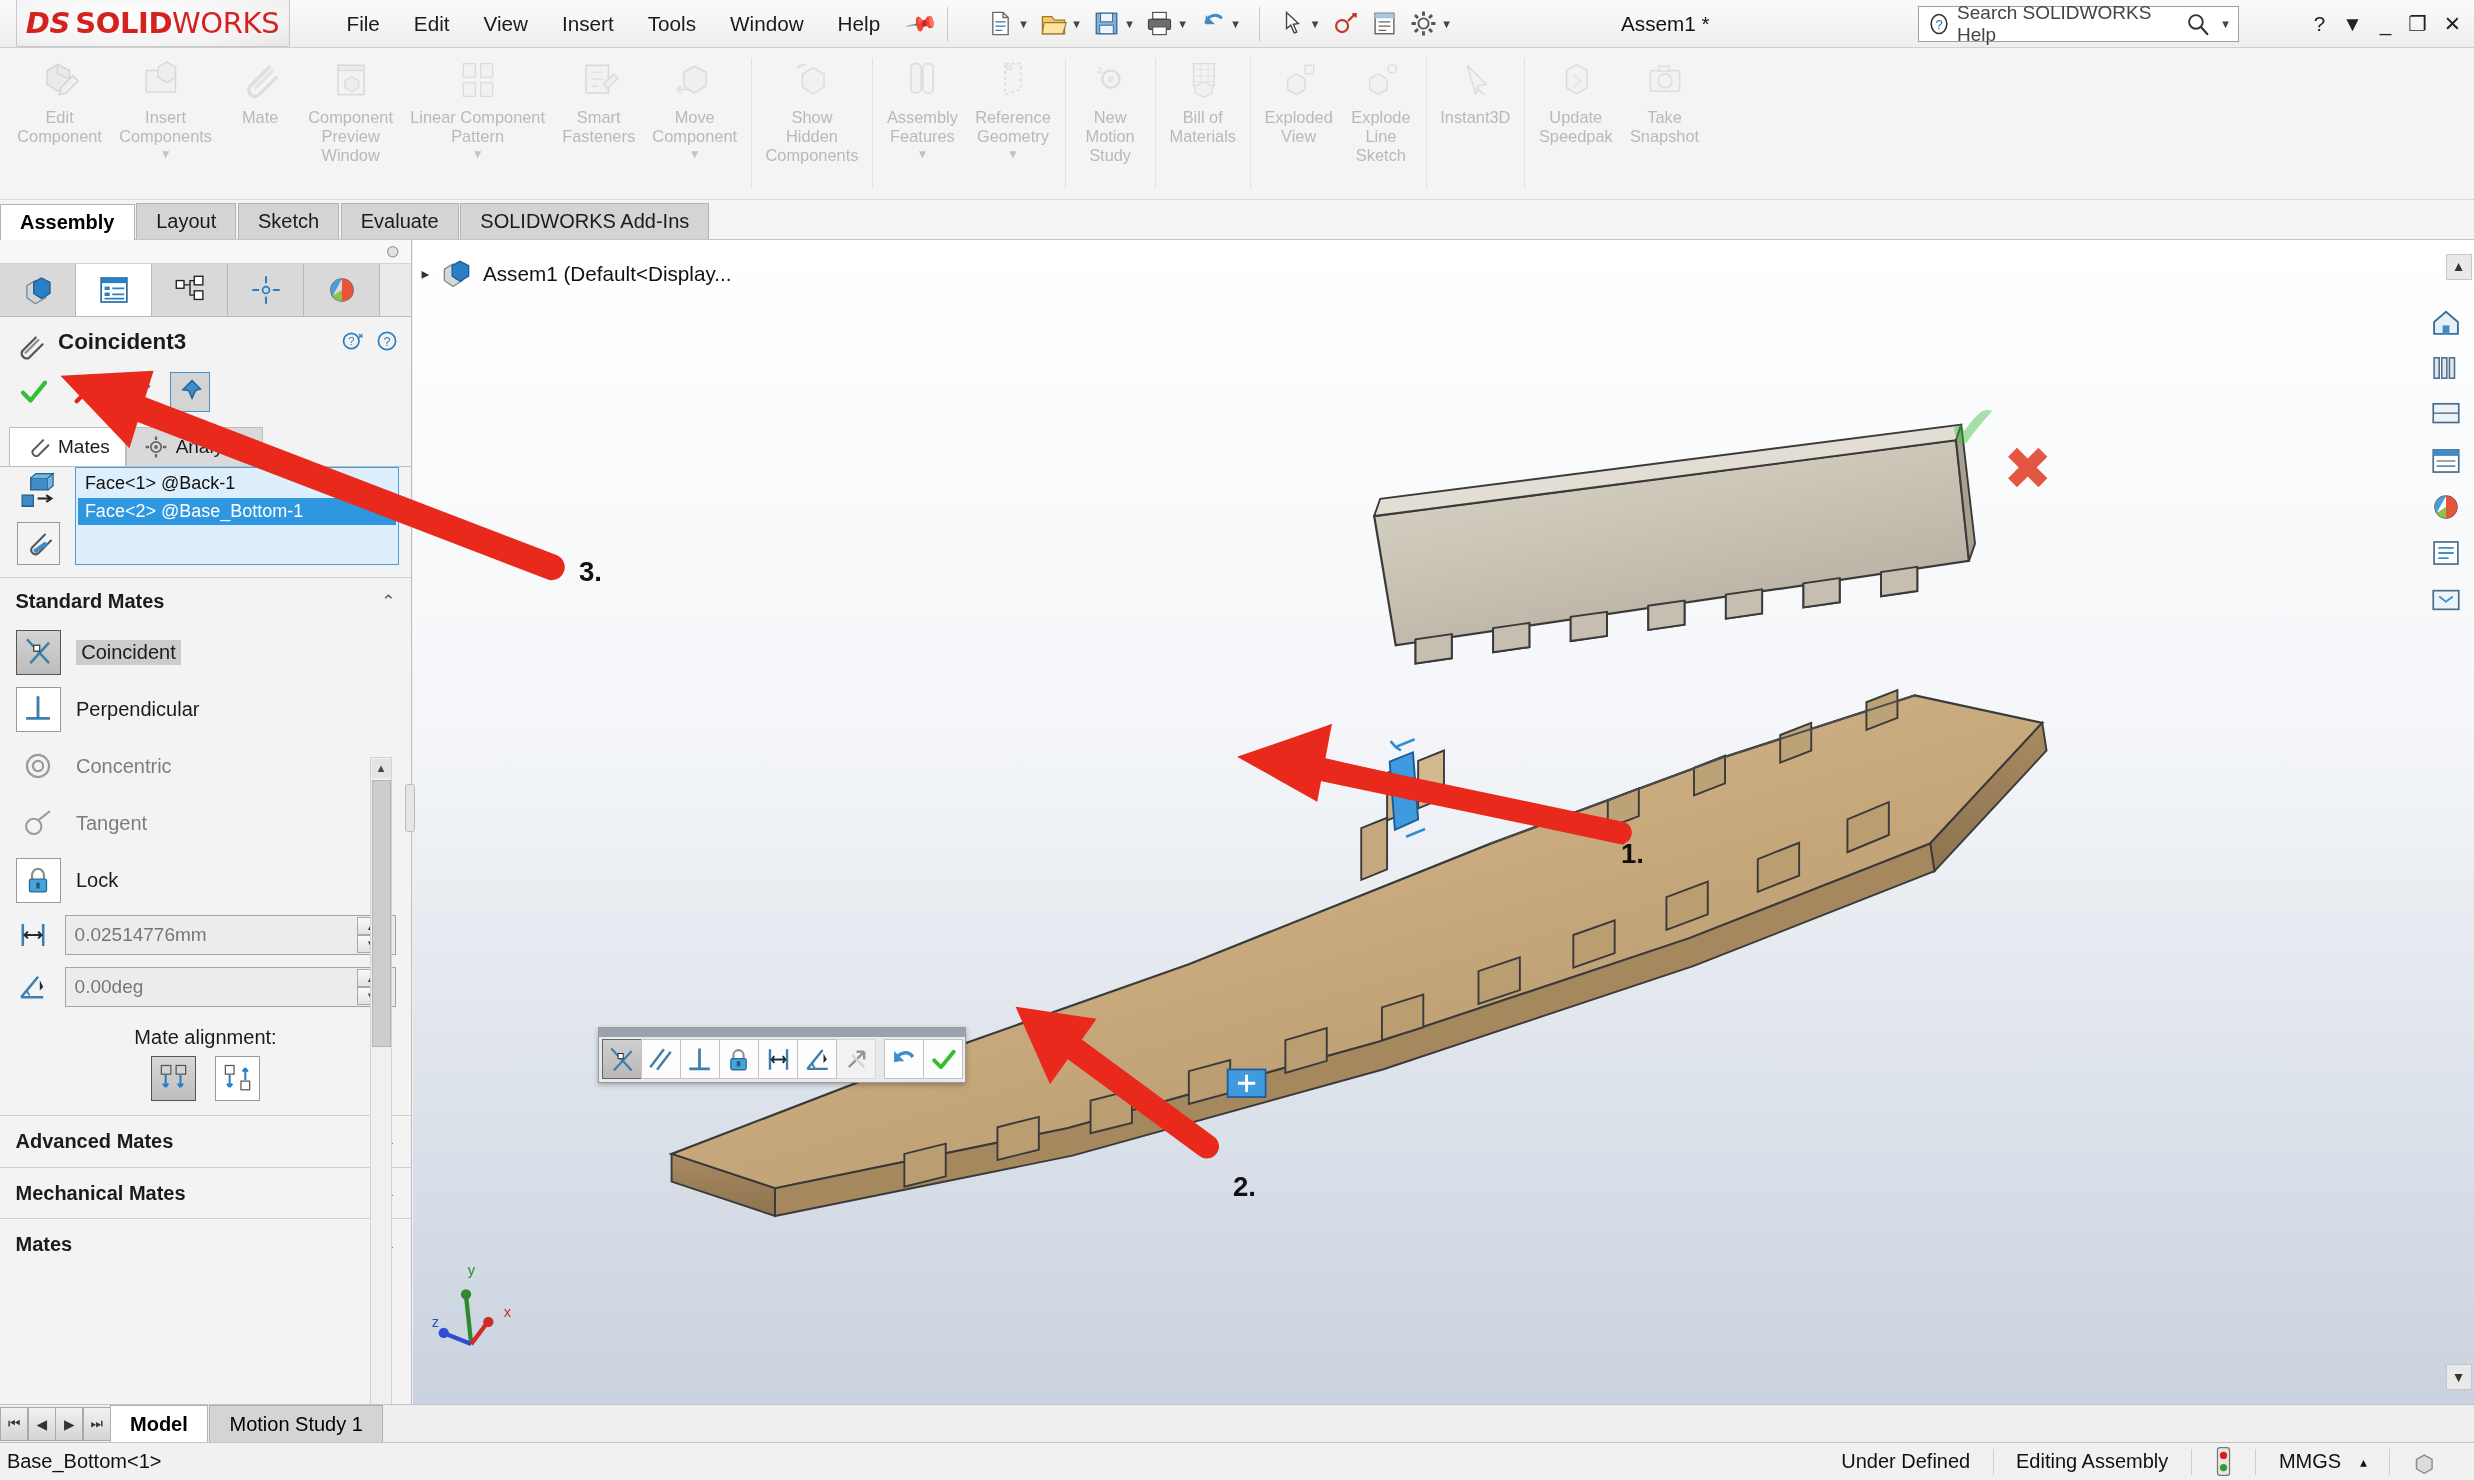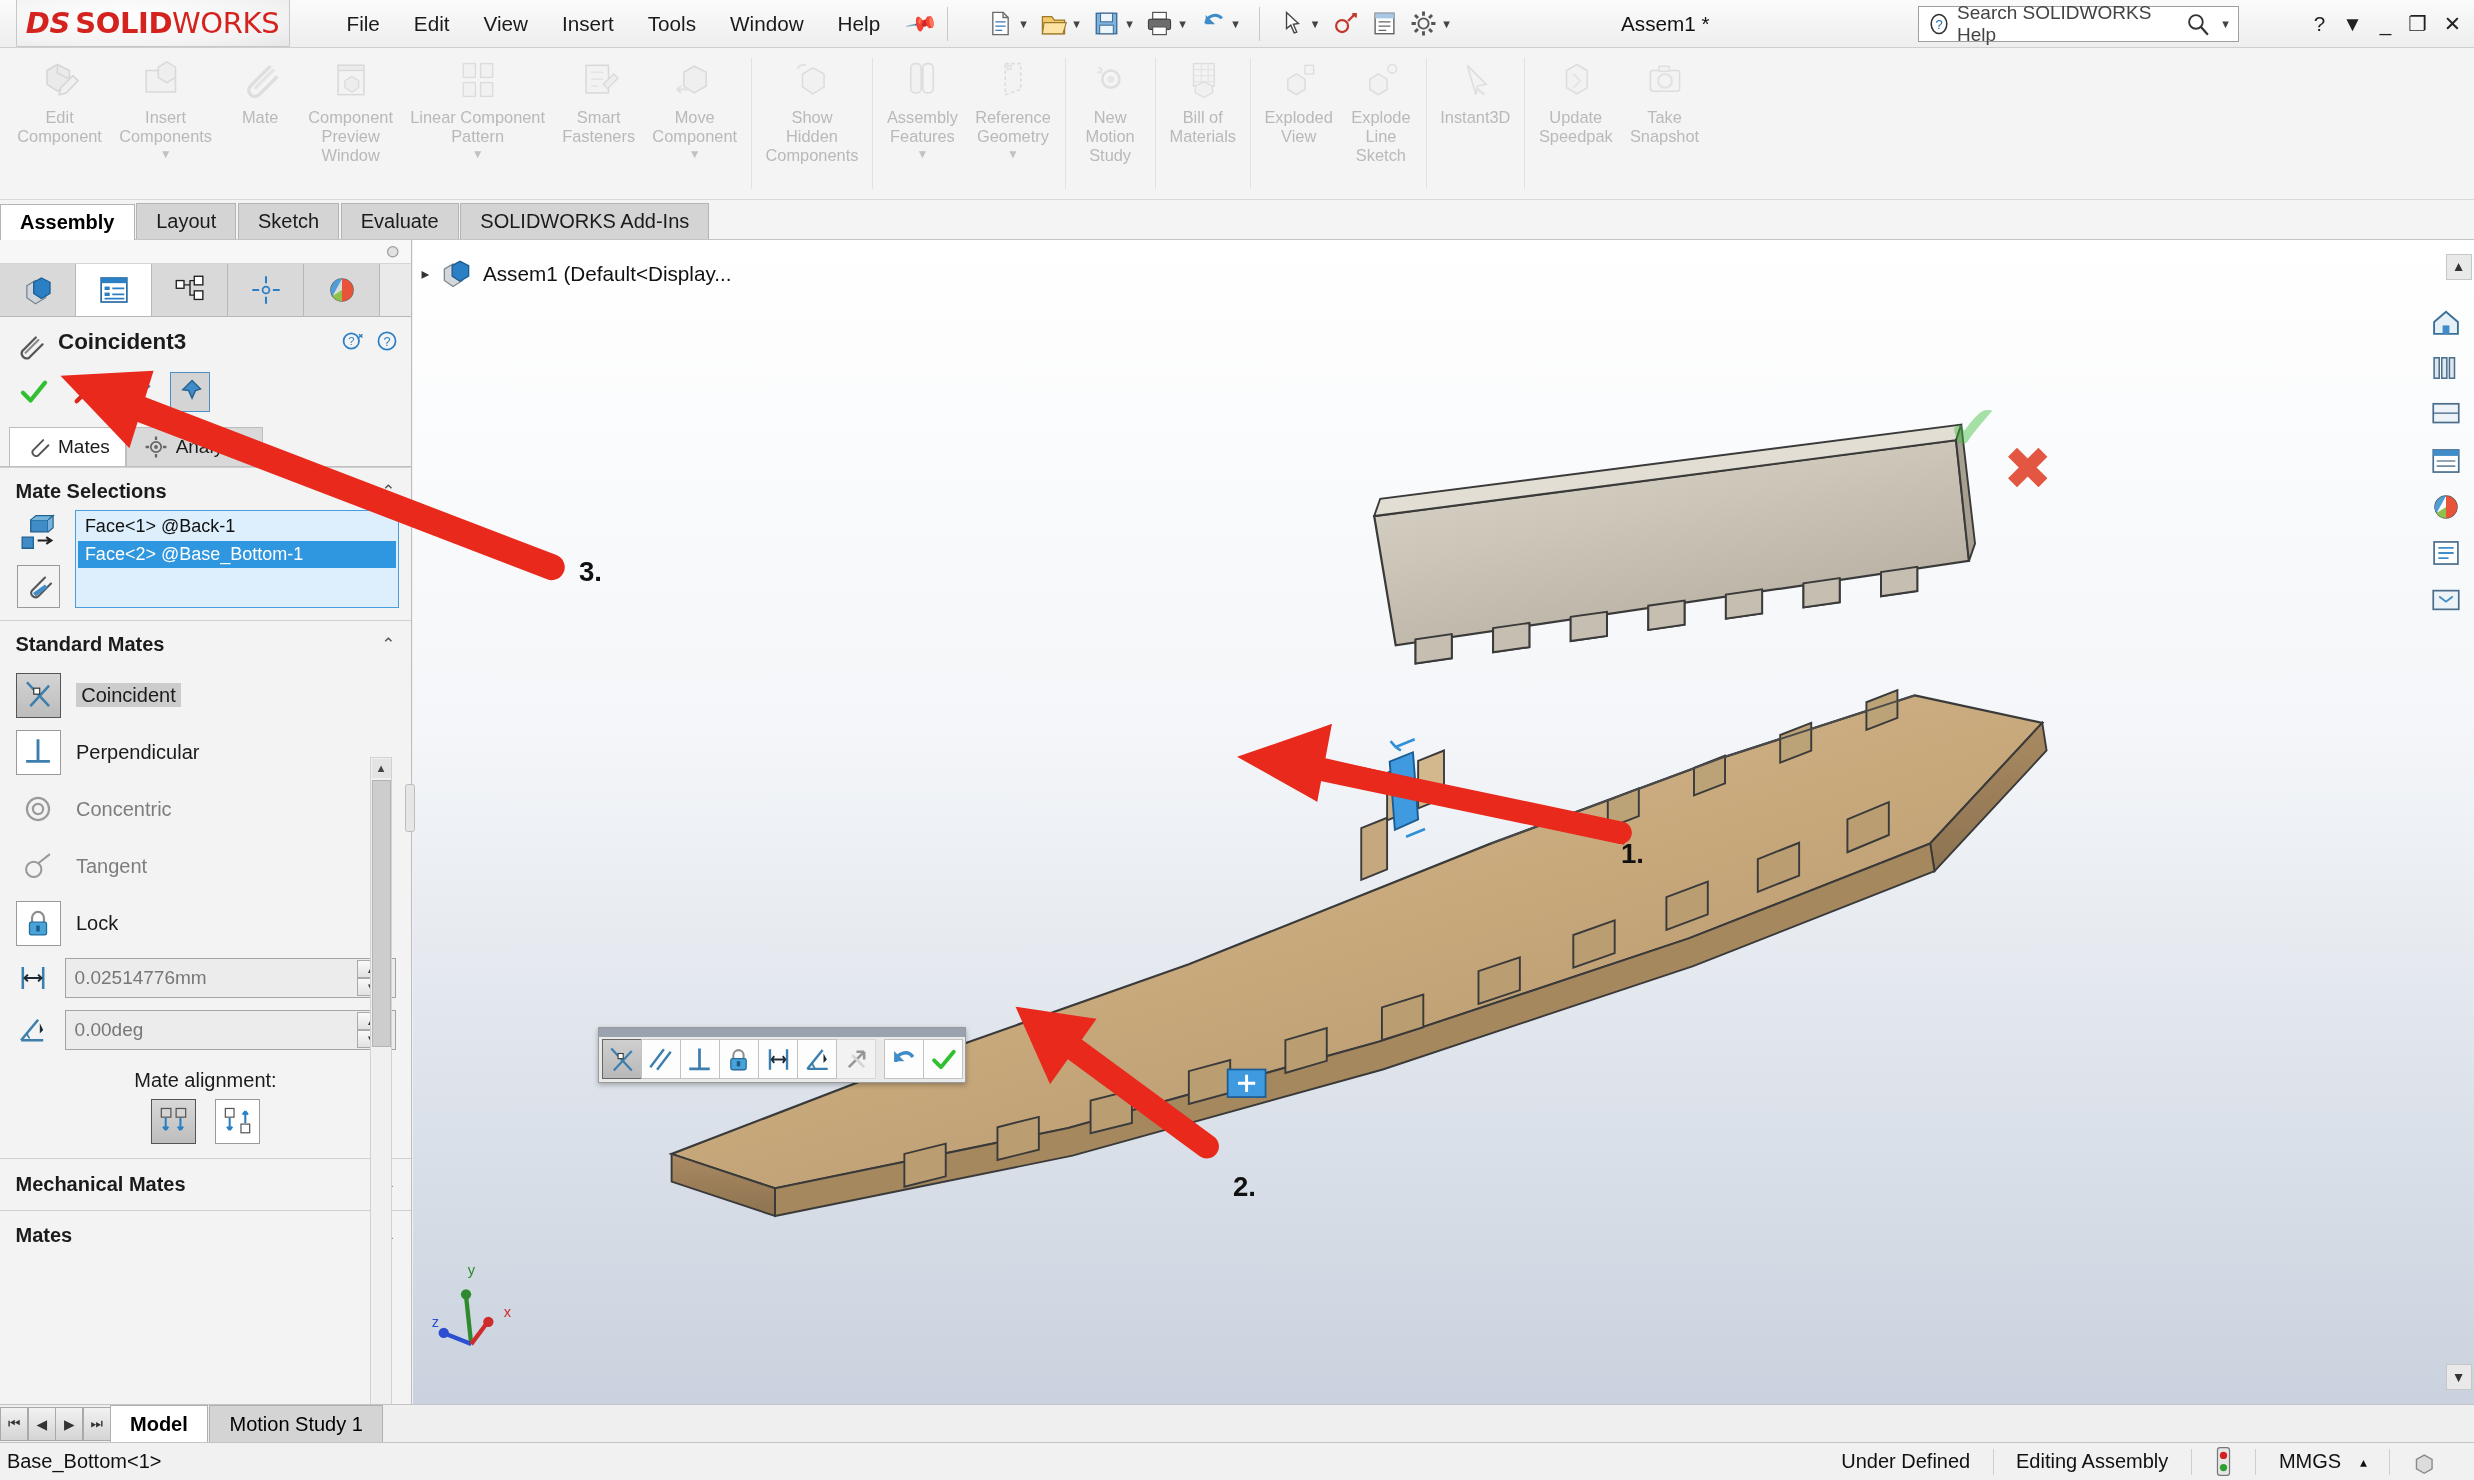--- a/index.html
+++ b/index.html
@@ -694,24 +694,20 @@
             <circle cx="15" cy="15" r="6" fill="none" stroke="#666" stroke-width="2"></circle>
             <circle cx="15" cy="15" r="2.2" fill="#666"></circle>
             <g stroke="#666" stroke-width="2.6">
               <path d="M15 3v4M15 23v4M3 15h4M23 15h4"></path>
             </g>
           </svg>
         <span>Analysis</span>
       </div>
     </div>
 
-    <div class="grp-hdr">
-      <span class="t">Mate Selections</span>
-      <span class="chev">⌃</span>
-    </div>
     <div class="selbox-row">
       <div class="selbox-icons">
         <span>
           <svg width="43" height="43" viewBox="0 0 50 50">
               <path d="M16 8h20v14H16z" fill="#3f8cc8" stroke="#20618f" stroke-width="1.6"></path>
               <path d="M16 8l6-5h20l-6 5M36 8l6-5v14l-6 5" fill="#77b4dd" stroke="#20618f" stroke-width="1.4"></path>
               <path d="M6 28h13v13H6z" fill="#3f8cc8" stroke="#20618f" stroke-width="1.5"></path>
               <path d="M24 32h16M34 28l6 4-6 4" fill="none" stroke="#222" stroke-width="2.4"></path>
             </svg>
         </span>
@@ -826,20 +822,24 @@
         <span class="align-btn">
           <svg width="33" height="33" viewBox="0 0 38 38">
               <rect x="5" y="4" width="10" height="10" fill="#fff" stroke="#555" stroke-width="1.4"></rect>
               <rect x="23" y="22" width="10" height="10" fill="#fff" stroke="#555" stroke-width="1.4"></rect>
               <path d="M10 15v14M10 29l-3-4M10 29l3-4M28 21V7M28 7l-3 4M28 7l3 4" fill="none" stroke="#2b7fc4" stroke-width="2.4"></path>
             </svg>
         </span>
       </div>
     </div>
 
+    <div class="coll-row">
+      <span class="t">Advanced Mates</span>
+      <span class="chev">⌄</span>
+    </div>
     <div class="coll-row">
       <span class="t">Mechanical Mates</span>
       <span class="chev">⌄</span>
     </div>
     <div class="coll-row">
       <span class="t">Mates</span>
       <span class="chev">⌄</span>
     </div>
 
     <div class="pm-scroll">

